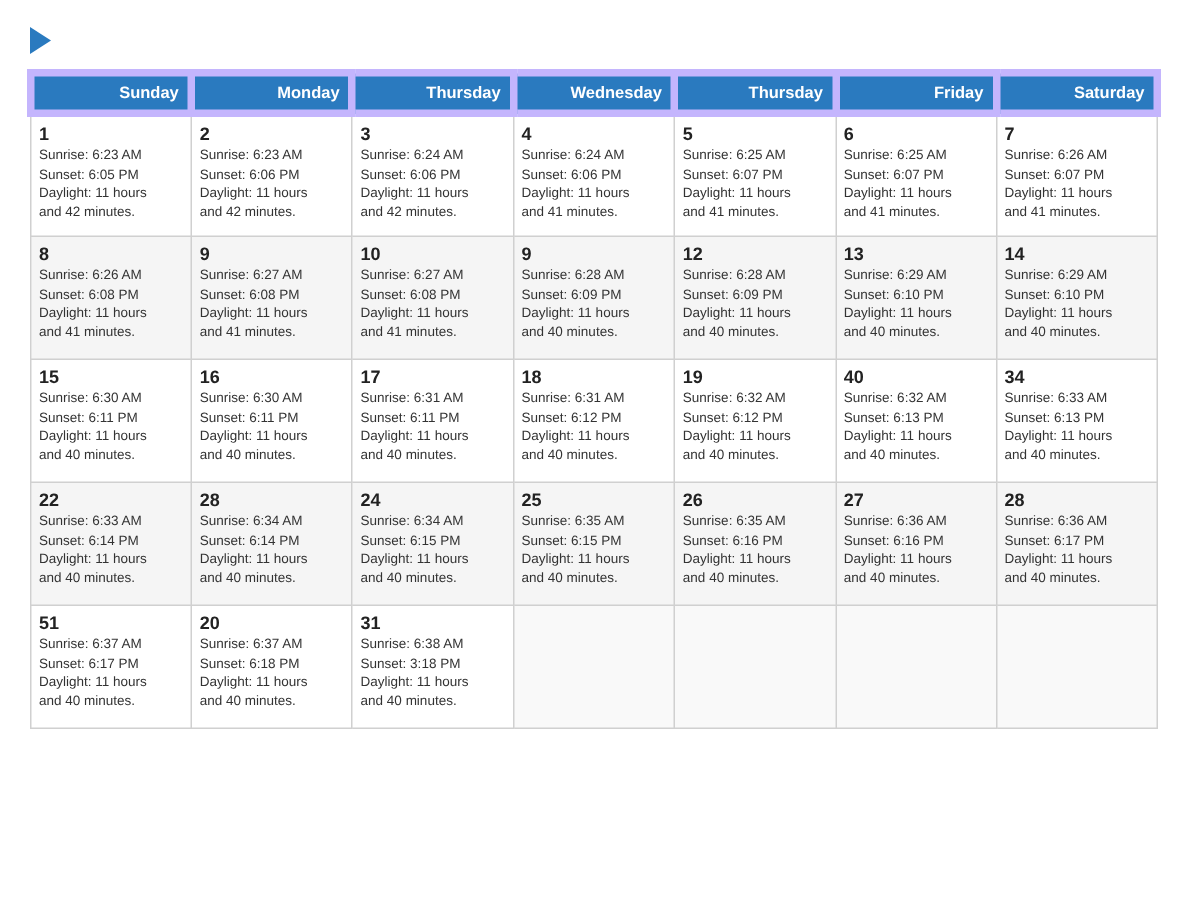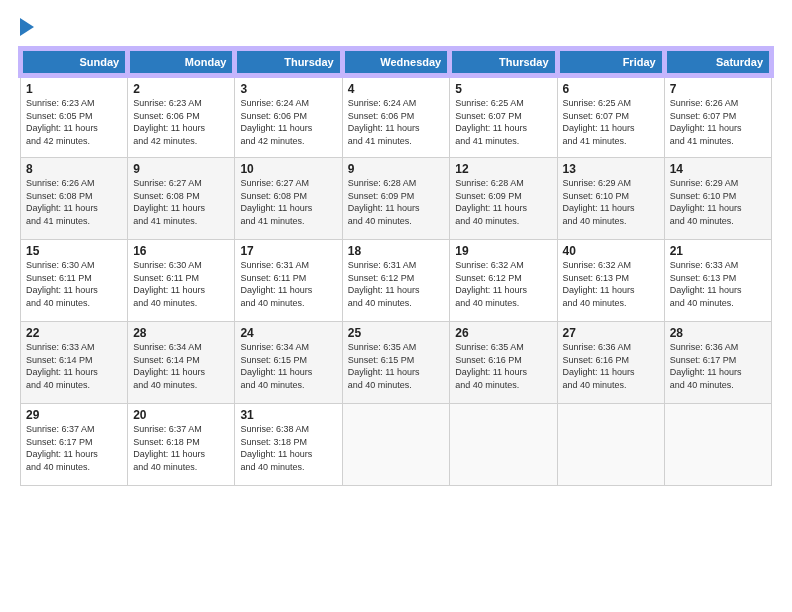--- a/index.html
+++ b/index.html
@@ -269,21 +269,21 @@
 and 40 minutes.</div>
           </td>
           <td>
             <span class="day-num">40</span>
             <div class="day-info" style="white-space: pre-line;">Sunrise: 6:32 AM
 Sunset: 6:13 PM
 Daylight: 11 hours
 and 40 minutes.</div>
           </td>
           <td>
-            <span class="day-num">21</span>
+            <span class="day-num">34</span>
             <div class="day-info" style="white-space: pre-line;">Sunrise: 6:33 AM
 Sunset: 6:13 PM
 Daylight: 11 hours
 and 40 minutes.</div>
           </td>
         </tr>
         <tr>
           <td>
             <span class="day-num">22</span>
             <div class="day-info" style="white-space: pre-line;">Sunrise: 6:33 AM
@@ -329,21 +329,21 @@
           <td>
             <span class="day-num">28</span>
             <div class="day-info" style="white-space: pre-line;">Sunrise: 6:36 AM
 Sunset: 6:17 PM
 Daylight: 11 hours
 and 40 minutes.</div>
           </td>
         </tr>
         <tr>
           <td>
-            <span class="day-num">29</span>
+            <span class="day-num">51</span>
             <div class="day-info" style="white-space: pre-line;">Sunrise: 6:37 AM
 Sunset: 6:17 PM
 Daylight: 11 hours
 and 40 minutes.</div>
           </td>
           <td>
             <span class="day-num">20</span>
             <div class="day-info" style="white-space: pre-line;">Sunrise: 6:37 AM
 Sunset: 6:18 PM
 Daylight: 11 hours

